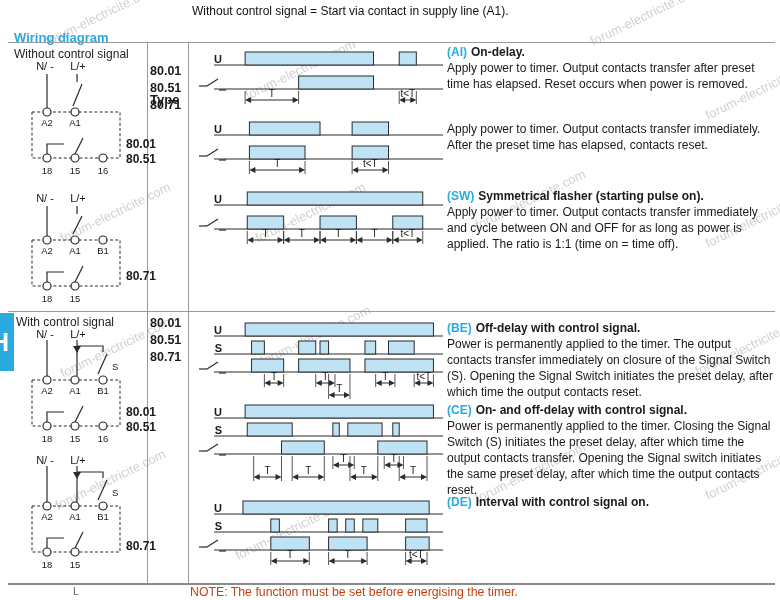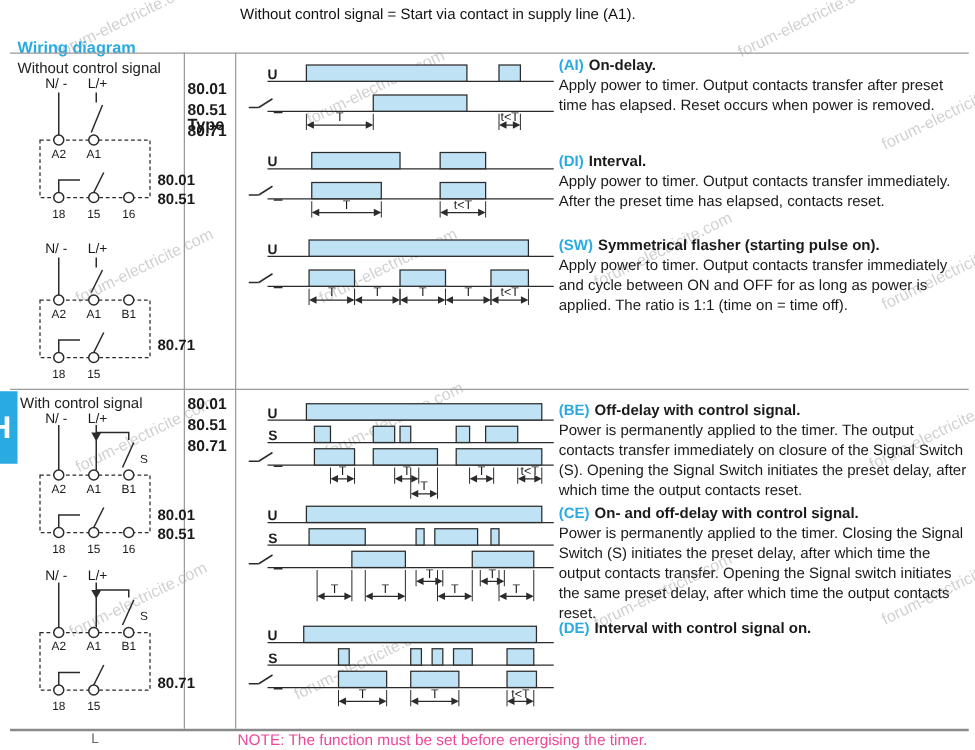--- a/index.html
+++ b/index.html
@@ -36,21 +36,21 @@
   .wt{font-family:"Liberation Sans",sans-serif;font-size:12px;font-weight:bold;fill:#1a1a1a;}
   
   .tdiag{position:absolute;left:196px;width:248px;}
   .dlabel{font-family:"Liberation Sans",sans-serif;font-size:11px;font-weight:bold;fill:#1a1a1a;}
   .alabel{font-family:"Liberation Sans",sans-serif;font-size:10px;fill:#1a1a1a;}
   
   .func{position:absolute;left:447px;width:330px;font-size:12px;line-height:16px;}
   .func-head{font-weight:bold;}
   .func .code{color:#29abe2;font-weight:bold;margin-right:4px;}
   .func-desc{color:#1a1a1a;}
-  .note{left:190px;top:585px;font-size:12.3px;color:#ec4899;}
+  .note{left:190px;top:585px;font-size:12.3px;color:#c2410c;}
   .footer-l{left:73px;top:585px;font-size:11px;color:#666;}
 </style>
 </head>
 <body>
 
 <div class="page">
 
   <div class="wm-layer abs" style="inset:0;">
       <span class="wm" style="left: 40px; top: 8px;">forum-electricite.com</span>
       <span class="wm" style="left: 585px; top: 8px;">forum-electricite.com</span>
@@ -416,21 +416,20 @@
         <polygon points="209.62,63 215.62,60 215.62,66" fill="#2b2b2b"></polygon>
         <polygon points="231.02,63 225.02,60 225.02,66" fill="#2b2b2b"></polygon>
         <text x="220.32" y="60" text-anchor="middle" class="alabel">t&lt;T</text>
       </svg></div>
 
   <div class="func" style="top:44px;">
     <div class="func-head"><span class="code">(AI)</span><span>On-delay.</span></div>
     <div class="func-desc">Apply power to timer. Output contacts transfer after preset time has elapsed. Reset occurs when power is removed.</div>
   </div>
   <div class="func" style="top:121px;">
-    <div class="func-head"><span class="code">(DI)</span><span>Interval.</span></div>
     <div class="func-desc">Apply power to timer. Output contacts transfer immediately. After the preset time has elapsed, contacts reset.</div>
   </div>
   <div class="func" style="top:188px;">
     <div class="func-head"><span class="code">(SW)</span><span>Symmetrical flasher (starting pulse on).</span></div>
     <div class="func-desc">Apply power to timer. Output contacts transfer immediately and cycle between ON and OFF for as long as power is applied. The ratio is 1:1 (time on = time off).</div>
   </div>
   <div class="func" style="top:320px;">
     <div class="func-head"><span class="code">(BE)</span><span>Off-delay with control signal.</span></div>
     <div class="func-desc">Power is permanently applied to the timer. The output contacts transfer immediately on closure of the Signal Switch (S). Opening the Signal Switch initiates the preset delay, after which time the output contacts reset.</div>
   </div>

